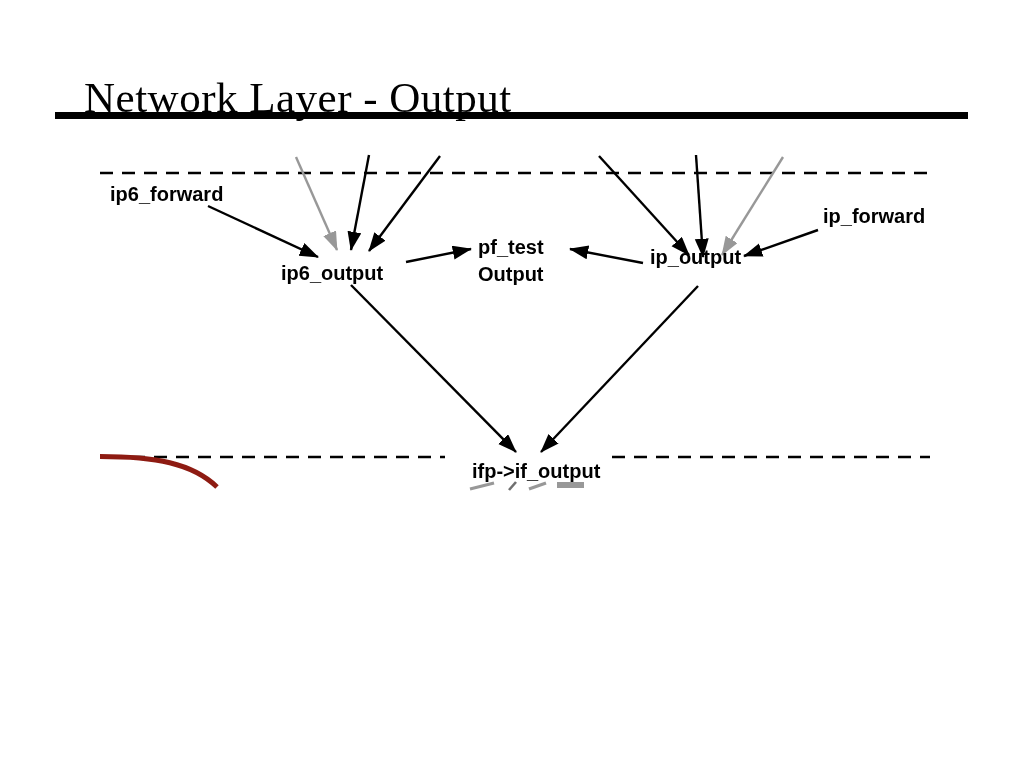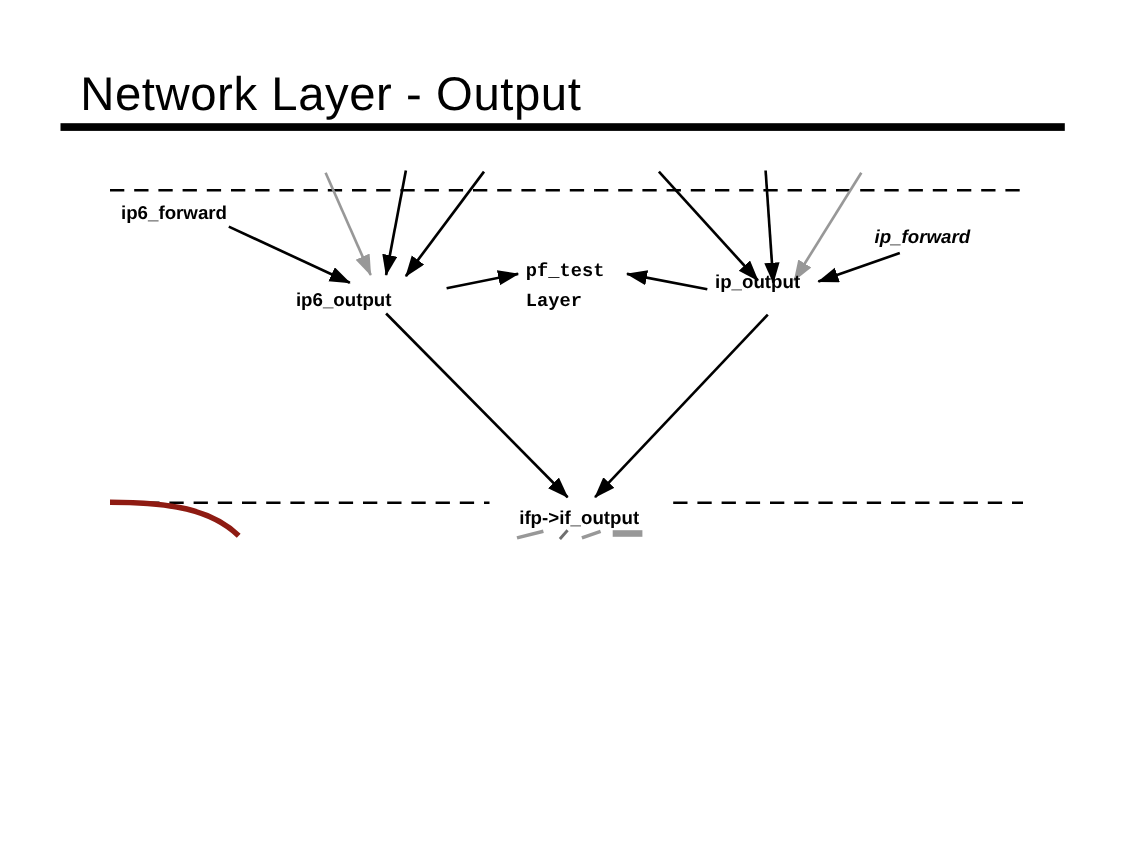--- a/index.html
+++ b/index.html
@@ -6,51 +6,52 @@
   body{
     width:1024px;height:768px;
     background:#ffffff;
     position:relative;
     overflow:hidden;
     font-family:"Liberation Sans", sans-serif;
   }
   .slide-title{
     position:absolute;
     left:68px; top:57px;
-    margin:5px;
+    margin:16px;
     font-size:43px;
     font-weight:400;
     letter-spacing:0.5px;
     color:#000000;
     white-space:nowrap;
+    font-family:Liberation Serif, serif;
   }
   .title-underline{
     position:absolute;
     left:55px; top:112px;
     width:913px; height:7px;
     background:#000000;
   }
   .diagram-svg{
     position:absolute;
     left:0; top:0;
     width:1024px; height:768px;
   }
   .node-label{
     position:absolute;
-    font-size:17px;
+    font-size:20px;
     font-weight:700;
     color:#000000;
     white-space:nowrap;
     line-height:20px;
   }
   .lbl-ip6-forward{ left:110px; top:184px; }
-  .lbl-ip6-output { left:269px; top:263px; }
-  .lbl-pf-test    { left:478px; top:234px; line-height:27px;font-family:Liberation Mono, monospace; }
+  .lbl-ip6-output { left:281px; top:263px; }
+  .lbl-pf-test    { left:478px; top:234px; line-height:27px; }
   .lbl-ip-output  { left:650px; top:247px; }
-  .lbl-ip-forward { left:795px; top:206px;font-style:italic; }
+  .lbl-ip-forward { left:823px; top:206px; }
   .lbl-if-output  { left:472px; top:461px; }
 </style>
 </head>
 <body>
 
 <svg class="diagram-svg" viewBox="0 0 1024 768" xmlns="http://www.w3.org/2000/svg">
   <defs>
     <marker id="ah-black" markerUnits="strokeWidth" markerWidth="9" markerHeight="7" refX="7.6" refY="2.9" orient="auto">
       <path d="M0,0 L8,2.9 L0,5.8 z" fill="#000000"></path>
     </marker>
@@ -89,20 +90,20 @@
 
 <h1 class="slide-title">Network Layer - Output</h1>
 <div class="title-underline"></div>
 
 <div class="node-label lbl-ip6-forward">ip6_forward</div>
 
 <div class="node-label lbl-ip6-output">ip6_output</div>
 
 <div class="node-label lbl-pf-test">
   <div>pf_test</div>
-  <div>Layer</div>
+  <div>Output</div>
 </div>
 
 <div class="node-label lbl-ip-output">ip_output</div>
 
 <div class="node-label lbl-ip-forward">ip_forward</div>
 
 <div class="node-label lbl-if-output">ifp-&gt;if_output</div>
 
 </body></html>

